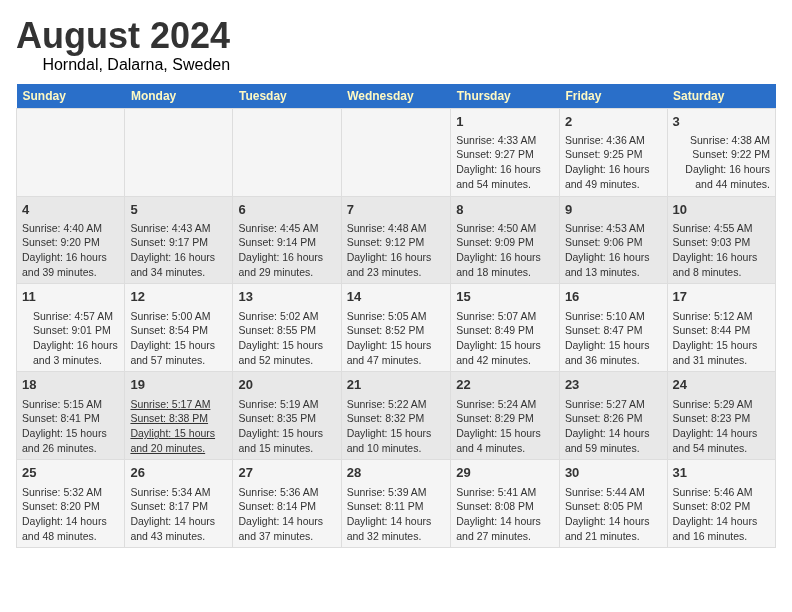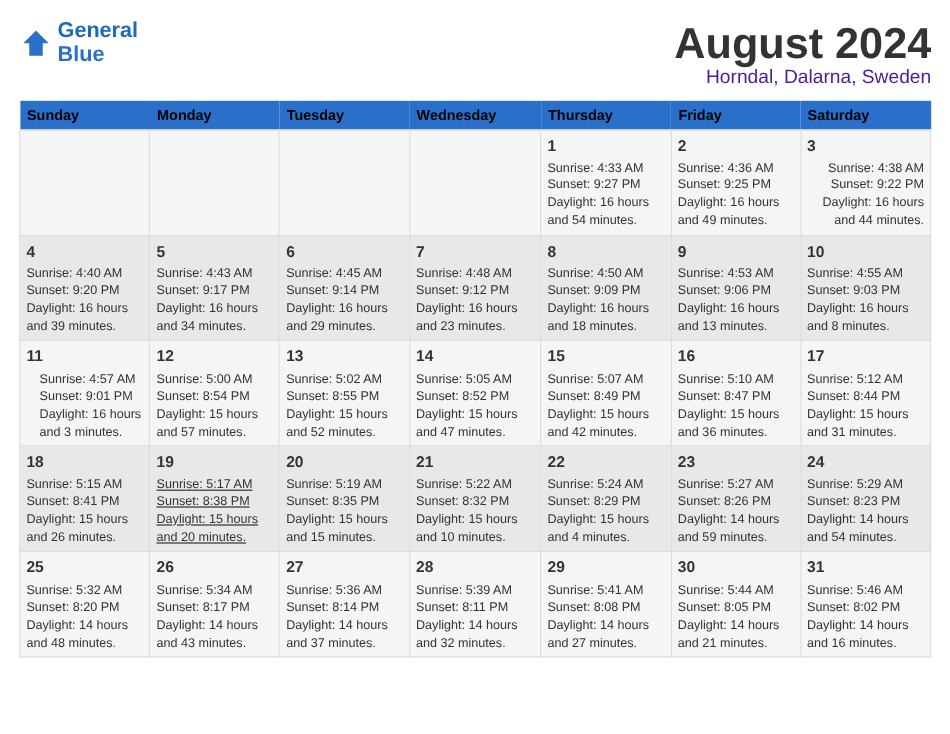--- a/index.html
+++ b/index.html
@@ -38,30 +38,30 @@
       text-align: right;
     }
     .main-title {
       font-size: 36px;
       font-weight: bold;
       color: #333;
       line-height: 1.1;
     }
     .subtitle {
       font-size: 16px;
-      color: #4c1d95;
+      color: #000000;
     }
     table {
       width: 100%;
       border-collapse: collapse;
       font-size: 11px;
     }
     thead th {
       background-color: #2a6fc9;
-      color: #000000;
+      color: #fef9c3;
       text-align: left;
       padding: 5px 6px;
       font-size: 12px;
       font-weight: bold;
     }
     tbody tr td {
       border: 1px solid #ddd;
       vertical-align: top;
       padding: 4px 5px;
       width: 112px;
@@ -86,29 +86,20 @@
       color: #333;
     }
     .empty-cell {
       min-height: 80px;
     }
   </style>
 </head>
 <body>
 
 <div class="header">
-  <div class="logo">
-    <svg class="logo-icon" viewBox="0 0 40 40">
-      <polygon points="20,5 35,20 28,20 28,35 12,35 12,20 5,20" fill="#2a6fc9"></polygon>
-    </svg>
-    <div class="logo-text">
-      <div><span>General</span></div>
-      <div><span style="color:#2a6fc9">Blue</span></div>
-    </div>
-  </div>
   <div class="title-block">
     <div class="main-title">August 2024</div>
     <div class="subtitle">Horndal, Dalarna, Sweden</div>
   </div>
 </div>
 
 <table>
   <thead>
     <tr>
     <th>Sunday</th>

